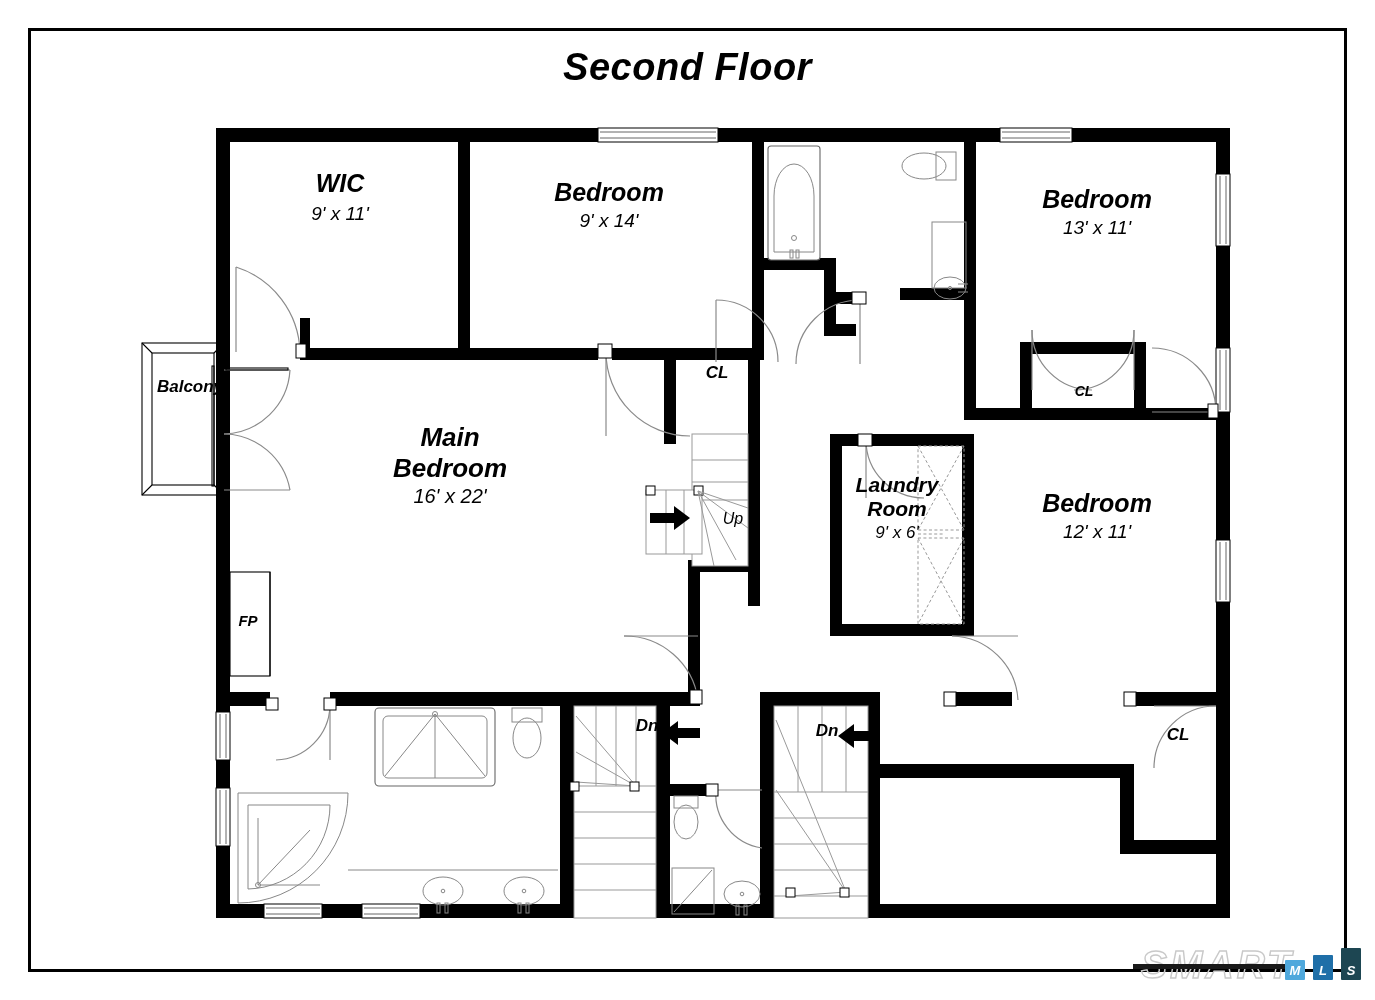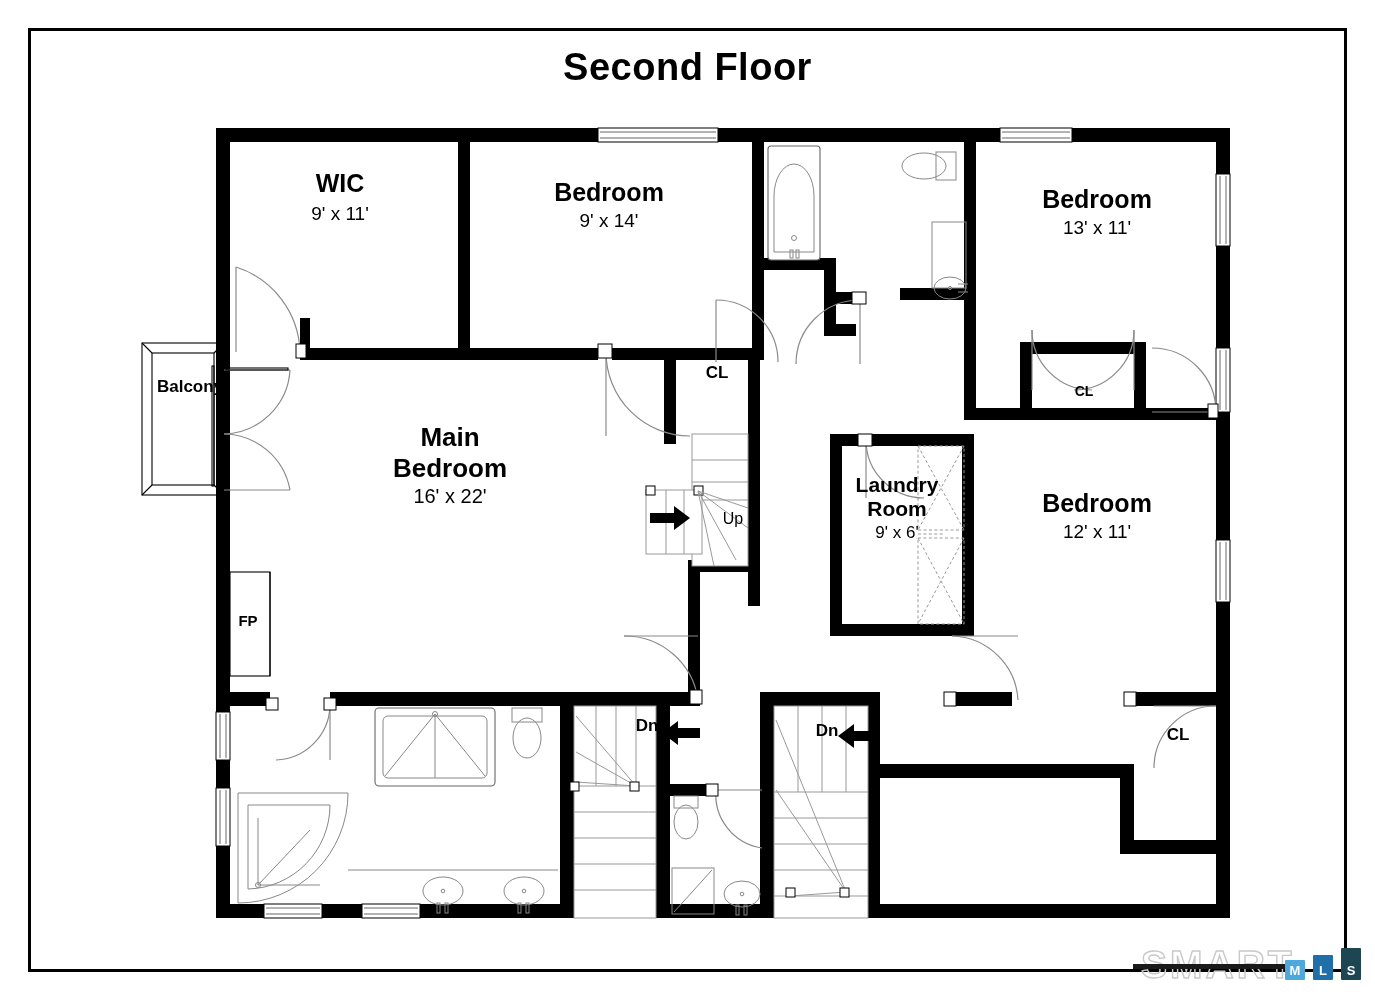--- a/index.html
+++ b/index.html
@@ -10,20 +10,21 @@
   }
   body {
     font-family: "Liberation Sans", sans-serif;
   }
   #page {
     position: relative;
     width: 1375px;
     height: 1000px;
     background: #ffffff;
     overflow: hidden;
+    font-style: italic;
   }
   #border-frame {
     position: absolute;
     left: 28px;
     top: 28px;
     width: 1319px;
     height: 944px;
     border: 3px solid #000000;
     box-sizing: border-box;
     pointer-events: none;

